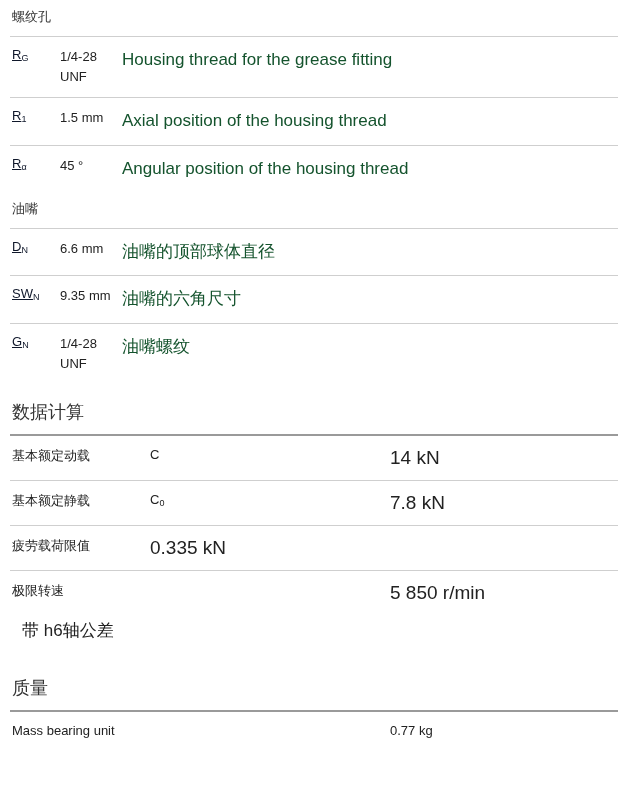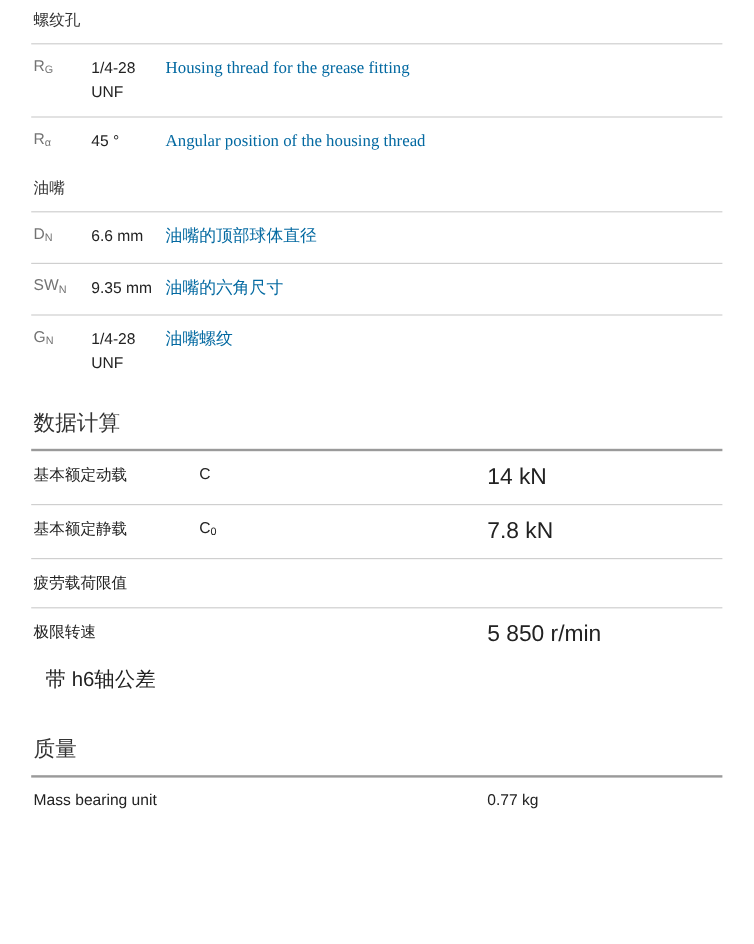--- a/index.html
+++ b/index.html
@@ -13,21 +13,21 @@
     font-family: "Liberation Sans", sans-serif;
     color: #222222;
     font-size: 13px;
     overflow: hidden;
   }
   .page {
     width: 628px;
     height: 558px;
     position: relative;
     box-sizing: border-box;
-    padding: 0 26px;
+    padding: 0 10px;
   }
   .section-subhead {
     font-size: 13px;
     color: #333333;
     padding: 8px 0 10px 2px;
   }
   .section-title {
     font-size: 18px;
     color: #333333;
     font-weight: normal;
@@ -38,41 +38,41 @@
     display: flex;
     align-items: flex-start;
     border-top: 1px solid #cfcfcf;
     padding: 10px 0 10px 2px;
     min-height: 22px;
   }
   .sym {
     width: 48px;
     flex: 0 0 48px;
     font-size: 13px;
-    color: #737373;
+    color: #0f172a;
+    text-decoration: underline;
   }
   .sym sub {
     font-size: 9px;
     vertical-align: baseline;
     position: relative;
     top: 2px;
   }
   .val {
     width: 62px;
     flex: 0 0 62px;
     font-size: 13px;
     color: #222222;
     line-height: 1.55;
   }
   .desc {
     flex: 1 1 auto;
-    font-size: 14px;
-    color: #0369a1;
+    font-size: 17px;
+    color: #14532d;
     line-height: 1.55;
-    font-family: Liberation Serif, serif;
   }
   
   .calc-row {
     display: flex;
     align-items: flex-start;
     border-top: 1px solid #cfcfcf;
     padding: 11px 0 11px 2px;
   }
   .calc-row.thick {
     border-top: 2px solid #9a9a9a;
@@ -127,20 +127,25 @@
 <div class="page">
 
   <div class="section-subhead">螺纹孔</div>
 
   <div class="spec-row">
     <div class="sym"><span>R</span><sub>G</sub></div>
     <div class="val">1/4-28 UNF</div>
     <div class="desc">Housing thread for the grease fitting</div>
   </div>
 
+  <div class="spec-row">
+    <div class="sym"><span>R</span><sub>1</sub></div>
+    <div class="val">1.5 mm</div>
+    <div class="desc">Axial position of the housing thread</div>
+  </div>
 
   <div class="spec-row">
     <div class="sym"><span>R</span><sub>α</sub></div>
     <div class="val">45 °</div>
     <div class="desc">Angular position of the housing thread</div>
   </div>
 
   <div class="section-subhead">油嘴</div>
 
   <div class="spec-row">
@@ -170,20 +175,21 @@
   </div>
 
   <div class="calc-row">
     <div class="calc-label">基本额定静载</div>
     <div class="calc-sym"><span>C</span><sub>0</sub></div>
     <div class="calc-val">7.8 kN</div>
   </div>
 
   <div class="calc-row">
     <div class="calc-label">疲劳载荷限值</div>
+    <div class="calc-val">0.335 kN</div>
   </div>
 
   <div class="calc-row">
     <div class="calc-label">极限转速</div>
     <div class="calc-sym"><span></span><sub></sub></div>
     <div class="calc-val">5 850 r/min</div>
   </div>
 
   <div class="calc-note">带 h6轴公差</div>
 

